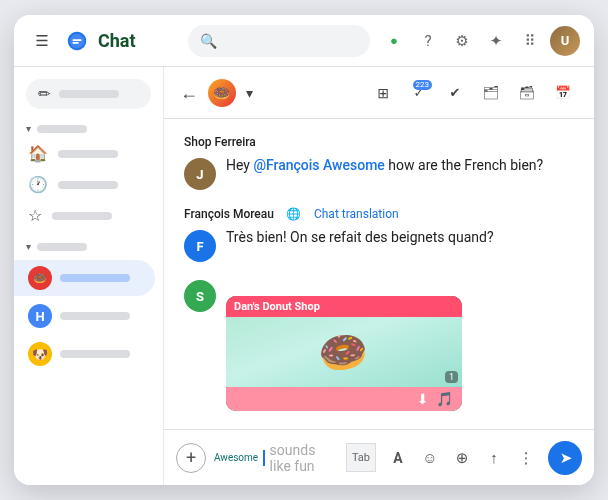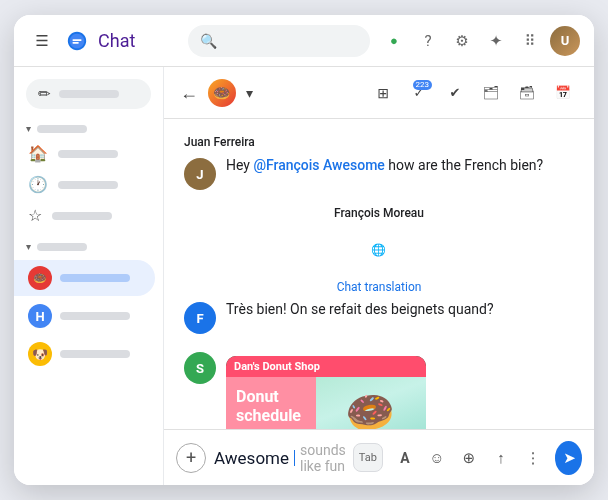--- a/index.html
+++ b/index.html
@@ -42,22 +42,22 @@
       font-size: 18px;
       color: #444;
       cursor: pointer;
     }
     .google-chat-logo {
       width: 22px;
       height: 22px;
     }
     .topbar-title {
       font-size: 18px;
-      font-weight: 400;
-      color: #4c1d95;
+      font-weight: 700;
+      color: #14532d;
     }
     .topbar-search {
       flex: 1;
       height: 32px;
       background: #f1f3f4;
       border-radius: 20px;
       display: flex;
       align-items: center;
       padding: 0 12px;
       gap: 6px;
@@ -271,38 +271,37 @@
       font-weight: bold;
       color: #fff;
     }
     .msg-content { flex: 1; }
     .msg-sender-name { font-size: 12px; font-weight: 500; color: #202124; margin-bottom: 3px; }
     .msg-text { font-size: 14px; color: #202124; line-height: 1.4; }
     .msg-mention { color: #1a73e8; font-weight: 500; }
     .msg-translation-row {
       display: flex;
       align-items: center;
-      gap: 22px;
+      gap: 12px;
       margin-bottom: 2px;
-      flex-direction: column;
     }
     .translate-icon-sm {
       width: 16px;
       height: 16px;
       display: inline-flex;
       align-items: center;
       justify-content: center;
       font-size: 12px;
     }
     .show-translation-link { font-size: 12px; color: #1a73e8; cursor: pointer; }
     .msg-image-card {
-      margin-top: 6px;
+      margin-top: 18px;
       border-radius: 10px;
       overflow: hidden;
-      width: 200px;
+      width: 236px;
       position: relative;
       background: #14532d;
     }
     .image-card-header {
       background: #ff4d6d;
       color: #fff;
       font-size: 11px;
       font-weight: bold;
       padding: 4px 8px;
     }
@@ -377,42 +376,42 @@
       flex-shrink: 0;
     }
     .input-field-area {
       flex: 1;
       display: flex;
       align-items: center;
       background: #fff;
       gap: 4px;
     }
     .message-input-text {
-      font-size: 17px;
-      color: #0f172a;
+      font-size: 10px;
+      color: #0f766e;
       text-align: right;
     }
     .message-input-cursor {
       display: inline-block;
       width: 2px;
       height: 16px;
       background: #1a73e8;
       vertical-align: middle;
       margin: 0 1px;
       animation: blink 1s step-end infinite;
     }
     @keyframes blink { 50% { opacity: 0; } }
     .suggestion-text {
       font-size: 14px;
       color: #aaa;
     }
     .tab-key {
       background: #f1f3f4;
       border: 1px solid #dadce0;
-      border-radius: 8px;
+      border-radius: 0;
       font-size: 11px;
       color: #666;
       padding: 7px 5px;
       margin-left: 2px;
     }
     .input-actions {
       display: flex;
       align-items: center;
       gap: 4px;
     }
@@ -552,21 +551,21 @@
           </div>
           <div class="header-icon-btn">
             <span style="font-size:13px;">📅</span>
           </div>
         </div>
       </div>
 
       <div class="messages-area">
 
         <div class="message-group">
-          <div class="msg-sender-name">Juan Ferreira</div>
+          <div class="msg-sender-name">Shop Ferreira</div>
           <div class="message-row">
             <div class="msg-avatar">
               <div class="msg-avatar-inner" style="background:#8c6d3f;">J</div>
             </div>
             <div class="msg-content">
               <div class="msg-text">
                 <span>Hey </span><span class="msg-mention">@François Awesome</span><span> how are the French bien?</span>
               </div>
             </div>
           </div>
@@ -590,23 +589,20 @@
 
         <div class="message-group">
           <div class="message-row">
             <div class="msg-avatar">
               <div class="msg-avatar-inner" style="background:#34a853;">S</div>
             </div>
             <div class="msg-content">
               <div class="msg-image-card">
                 <div class="image-card-header">Dan's Donut Shop</div>
                 <div class="image-card-body">
-                  <div class="image-card-text-side">
-                    <div class="image-card-headline">Donut schedule</div>
-                  </div>
                   <div class="image-card-donut-side">
                     <span class="donut-emoji">🍩</span>
                     <span class="image-card-badge">1</span>
                   </div>
                 </div>
                 <div class="image-card-footer">
                   <span class="img-card-icon">⬇</span>
                   <span class="img-card-icon">🎵</span>
                 </div>
               </div>

